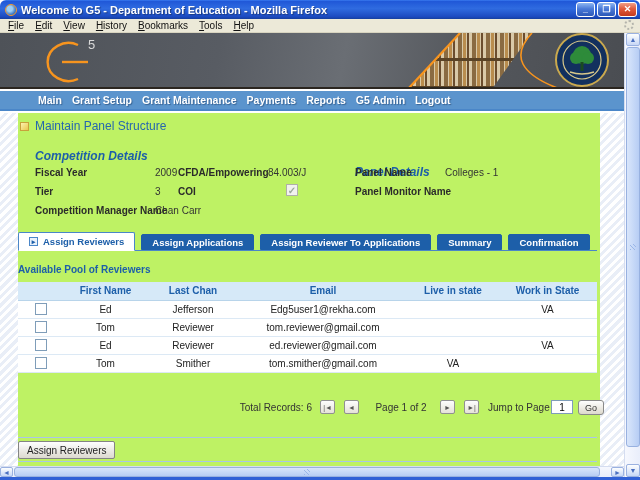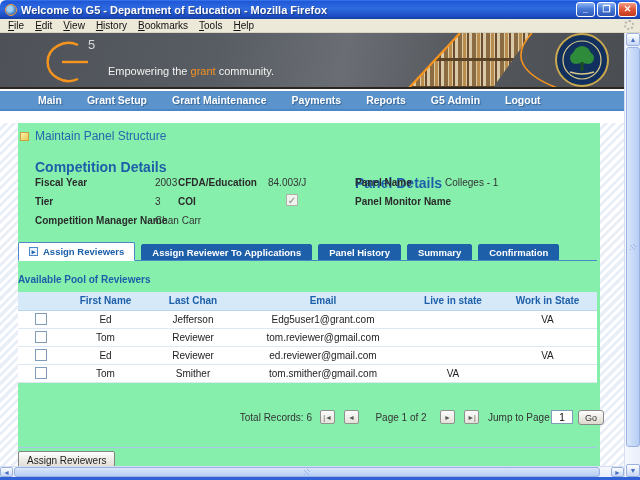--- a/index.html
+++ b/index.html
@@ -34,35 +34,35 @@
 
   .banner { position:absolute; left:0; top:0; width:624px; height:56px; background:
     linear-gradient(100deg,#4e5258 0%,#585c63 35%,#6a6e74 55%,#54575c 75%,#4a4d52 100%);
     border-bottom:2px solid #2b2620; overflow:hidden; }
   .banner .logo5 { position:absolute; left:88px; top:4px; font-size:13px; color:#d9d9d9; }
   .tagline { position:absolute; left:108px; top:32px; font-size:11px; color:#f2f2f2; }
   .tagline .hl { color:#f7941e; }
   .banner-art { position:absolute; right:0; top:0; width:250px; height:56px; }
 
   .navbar { position:absolute; left:0; top:58px; width:624px; height:20px; background:#5b94cd;
-    border-bottom:2px solid #4a86c8; display:flex; align-items:center; gap:25px; padding-left:38px; }
+    border-bottom:2px solid #4a86c8; display:flex; align-items:center; gap:10px; padding-left:38px; }
   .nav-item { color:#fff; font-size:10.5px; font-weight:bold; text-shadow:1px 1px 1px rgba(30,60,100,.55); white-space:nowrap; }
 
-  .content { position:absolute; left:0; top:80px; width:624px; height:353px; background:#86efac;margin-top:10px; }
+  .content { position:absolute; left:0; top:80px; width:624px; height:353px; background:#bef264; }
   .stripe { position:absolute; top:0; height:100%;
     background:repeating-linear-gradient(135deg,#ffffff 0 3px,#e9eef7 3px 6px); }
   .stripe.left { left:0; width:18px; }
   .stripe.right { right:0; width:24px; }
 
   .page-title { position:absolute; left:20px; top:6px; display:flex; align-items:center; gap:6px; }
   .sq-icon { width:9px; height:9px; border:1px solid #c8a23c;
     background:linear-gradient(135deg,#fdf2b0,#e9c84e); }
   .page-title-text { font-size:12px; color:#2667ae; }
 
-  .sec-head { position:absolute; font-size:14px; font-weight:bold; color:#1d5fa9; }
+  .sec-head { position:absolute; font-size:12px; font-weight:bold; color:#1d5fa9;font-style:italic; }
   .lbl { position:absolute; font-size:10px; font-weight:bold; color:#2b2b2b; white-space:nowrap; }
   .val { position:absolute; font-size:10px; color:#333; white-space:nowrap; }
 
   .cb { display:inline-block; width:12px; height:12px; background:#fff;
     border:1px solid #7f9db9; vertical-align:middle; }
   .cb.checked-disabled { background:#f2f2ee; border-color:#b0b0a8; color:#9aa89a;
     font-size:10px; line-height:11px; text-align:center; font-weight:bold; }
 
   
   .tabs { position:absolute; left:18px; top:119px; width:579px; height:19px;
@@ -155,21 +155,20 @@
   </div>
 
   <div class="viewport">
 
     <div class="banner">
       <svg width="70" height="50" style="position:absolute;left:30px;top:3px">
         <path d="M 48 9 A 21 19 0 1 0 48 43" fill="none" stroke="#f7941e" stroke-width="2.4"></path>
         <path d="M 32 26 L 58 26" fill="none" stroke="#f7941e" stroke-width="2.4"></path>
       </svg>
       <span class="logo5">5</span>
-      <div class="tagline"><span>Empowering the </span><span class="hl">grant</span><span> community.</span></div>
       <div class="banner-art">
         <svg width="250" height="56">
           <defs>
             <pattern id="bk" width="14" height="28" patternUnits="userSpaceOnUse">
               <rect width="14" height="28" fill="#d9c9a8"></rect>
               <rect x="0" width="4" height="28" fill="#8a6b42"></rect>
               <rect x="5" width="3" height="28" fill="#b98d4e"></rect>
               <rect x="9" width="2" height="28" fill="#6b4d2e"></rect>
               <rect y="25" width="14" height="3" fill="#5a4326"></rect>
             </pattern>
@@ -206,46 +205,46 @@
 
       <div class="page-title">
         <span class="sq-icon"></span>
         <span class="page-title-text">Maintain Panel Structure</span>
       </div>
 
       <span class="sec-head" style="left:35px;top:36px">Competition Details</span>
       <span class="sec-head" style="left:355px;top:52px">Panel Details</span>
 
       <span class="lbl" style="left:35px;top:54px">Fiscal Year</span>
-      <span class="val" style="left:155px;top:54px">2003</span>
-      <span class="lbl" style="left:178px;top:54px">CFDA/Education</span>
+      <span class="val" style="left:155px;top:54px">2009</span>
+      <span class="lbl" style="left:178px;top:54px">CFDA/Empowering</span>
       <span class="val" style="left:268px;top:54px">84.003/J</span>
       <span class="lbl" style="left:355px;top:54px">Panel Name</span>
       <span class="val" style="left:445px;top:54px">Colleges - 1</span>
 
       <span class="lbl" style="left:35px;top:73px">Tier</span>
       <span class="val" style="left:155px;top:73px">3</span>
       <span class="lbl" style="left:178px;top:73px">COI</span>
       <span class="cb checked-disabled" style="position:absolute;left:286px;top:71px">✓</span>
       <span class="lbl" style="left:355px;top:73px">Panel Monitor Name</span>
       <span class="val" style="left:460px;top:73px"></span>
 
       <span class="lbl" style="left:35px;top:92px">Competition Manager Name</span>
       <span class="val" style="left:155px;top:92px">Chan Carr</span>
 
       <div class="tabs">
         <div class="tab active">
           <span class="tab-icon">▸</span>
           <span>Assign Reviewers</span>
         </div>
         <div class="tab">
+          <span>Assign Applications</span>
+        </div>
+        <div class="tab">
           <span>Assign Reviewer To Applications</span>
-        </div>
-        <div class="tab">
-          <span>Panel History</span>
         </div>
         <div class="tab">
           <span>Summary</span>
         </div>
         <div class="tab">
           <span>Confirmation</span>
         </div>
       </div>
 
       <span class="pool-head">Available Pool of Reviewers</span>
@@ -267,21 +266,21 @@
             <th>Email</th>
             <th>Live in state</th>
             <th>Work in State</th>
           </tr>
         </thead>
         <tbody>
           <tr>
             <td><span class="cb"></span></td>
             <td>Ed</td>
             <td>Jefferson</td>
-            <td>Edg5user1@grant.com</td>
+            <td>Edg5user1@rekha.com</td>
             <td></td>
             <td>VA</td>
           </tr>
           <tr>
             <td><span class="cb"></span></td>
             <td>Tom</td>
             <td>Reviewer</td>
             <td>tom.reviewer@gmail.com</td>
             <td></td>
             <td></td>

